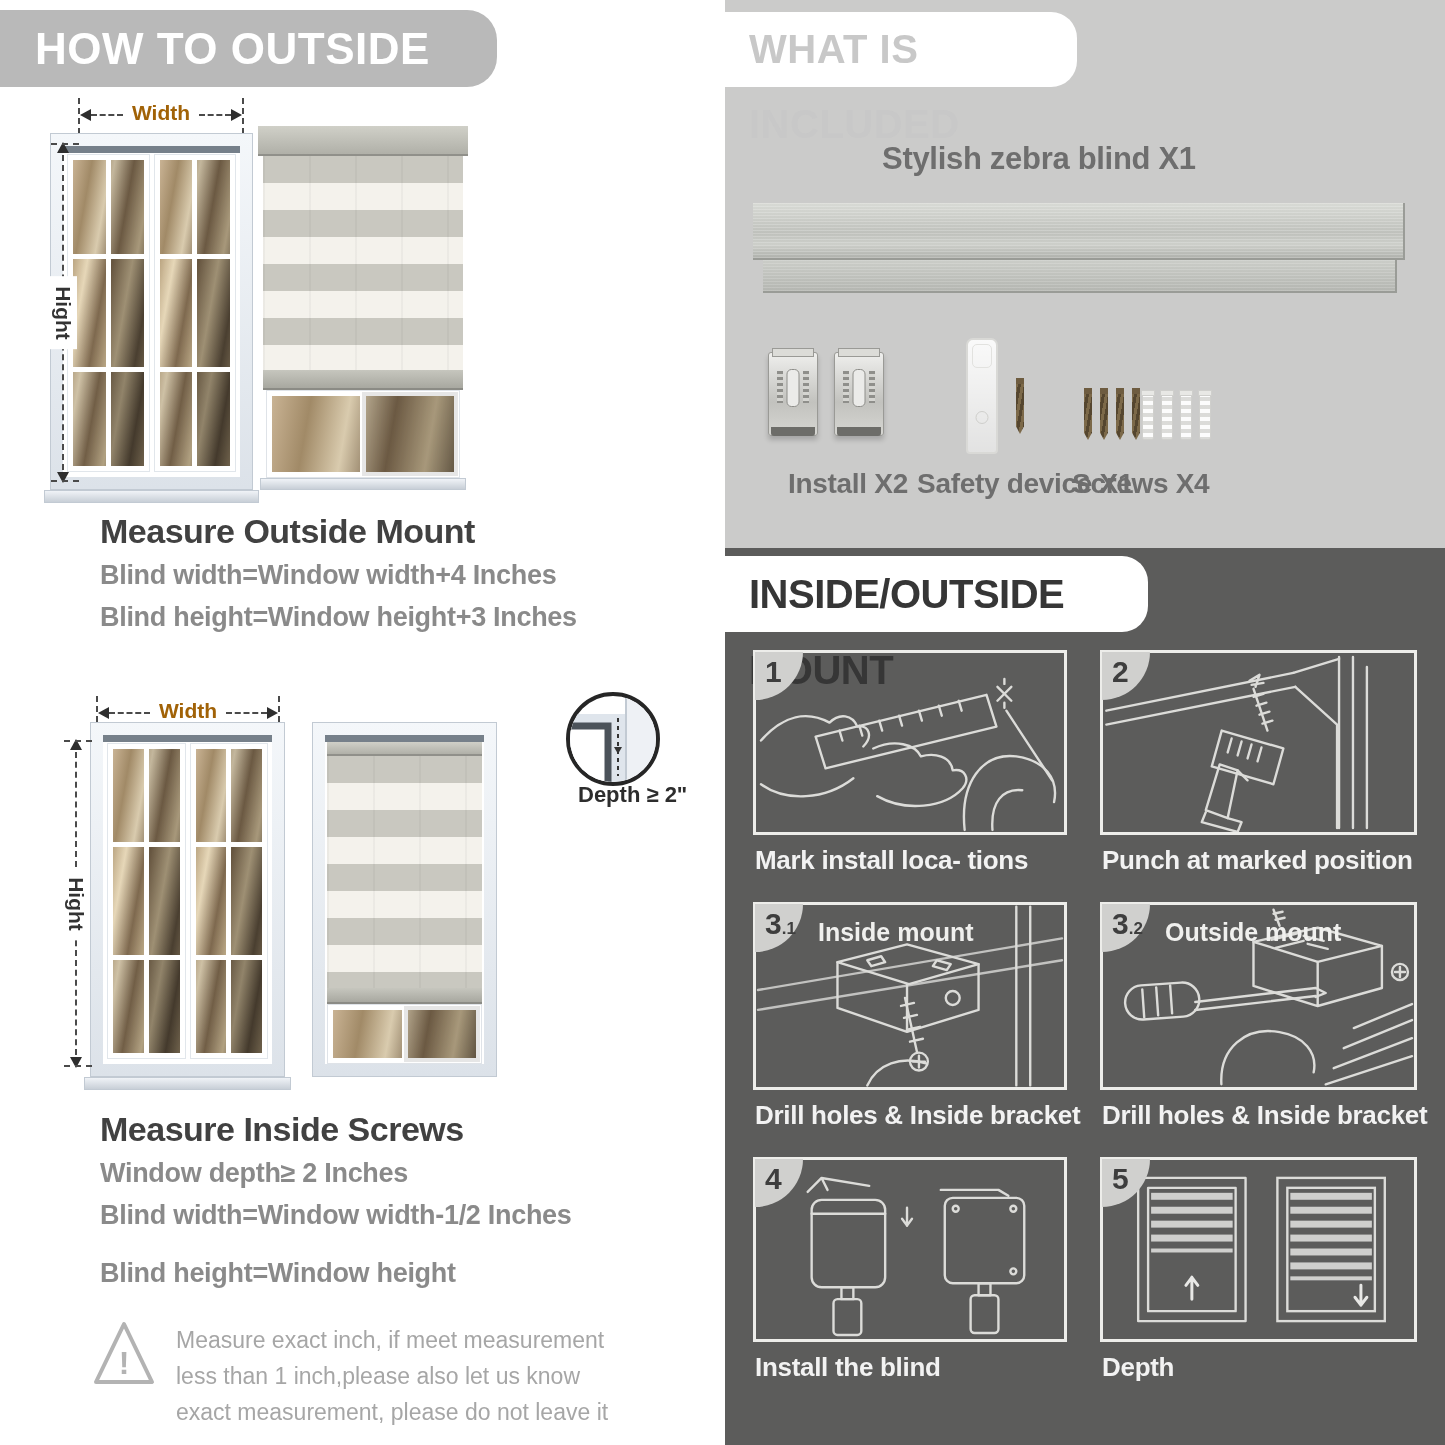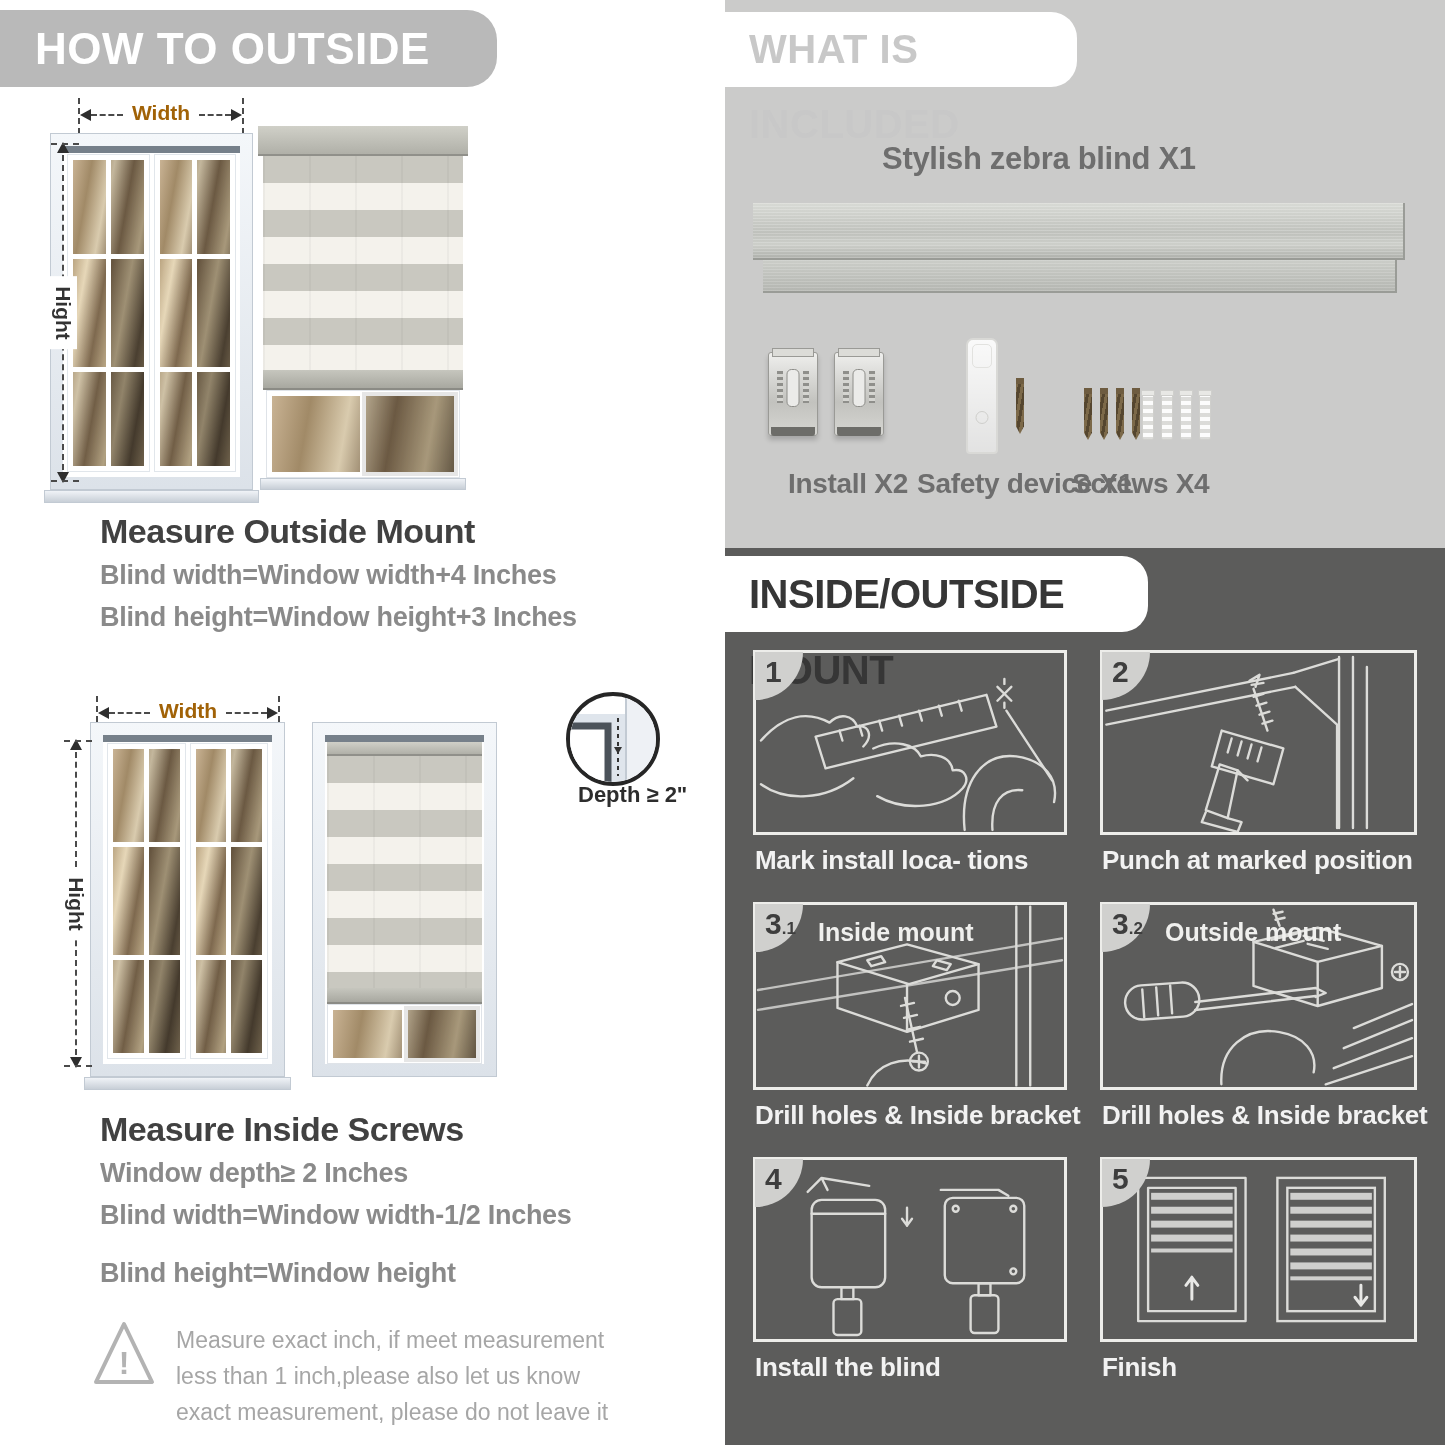--- a/index.html
+++ b/index.html
@@ -447,15 +447,15 @@
           <rect x="187" y="75" width="82" height="7"></rect>
         <rect x="187" y="89" width="82" height="7"></rect>
           <rect x="187" y="103" width="82" height="7"></rect>
         <rect x="187" y="117" width="82" height="4"></rect>
       </g>
       <path d="M258,126 v20 m0,0 l-6,-8 m6,8 l6,-8" stroke="#e8e8e6" stroke-width="3" fill="none" stroke-linecap="round"></path>
     </svg>
     <div class="badge"><span>5</span><span class="bsub"></span></div>
     <div class="panel-label"></div>
   </div>
-  <div class="caption" style="left:1102px;top:1352px;">Finish</div>
+  <div class="caption" style="left:1102px;top:1352px;">Depth</div>
 
 </div>
 
 </body></html>

